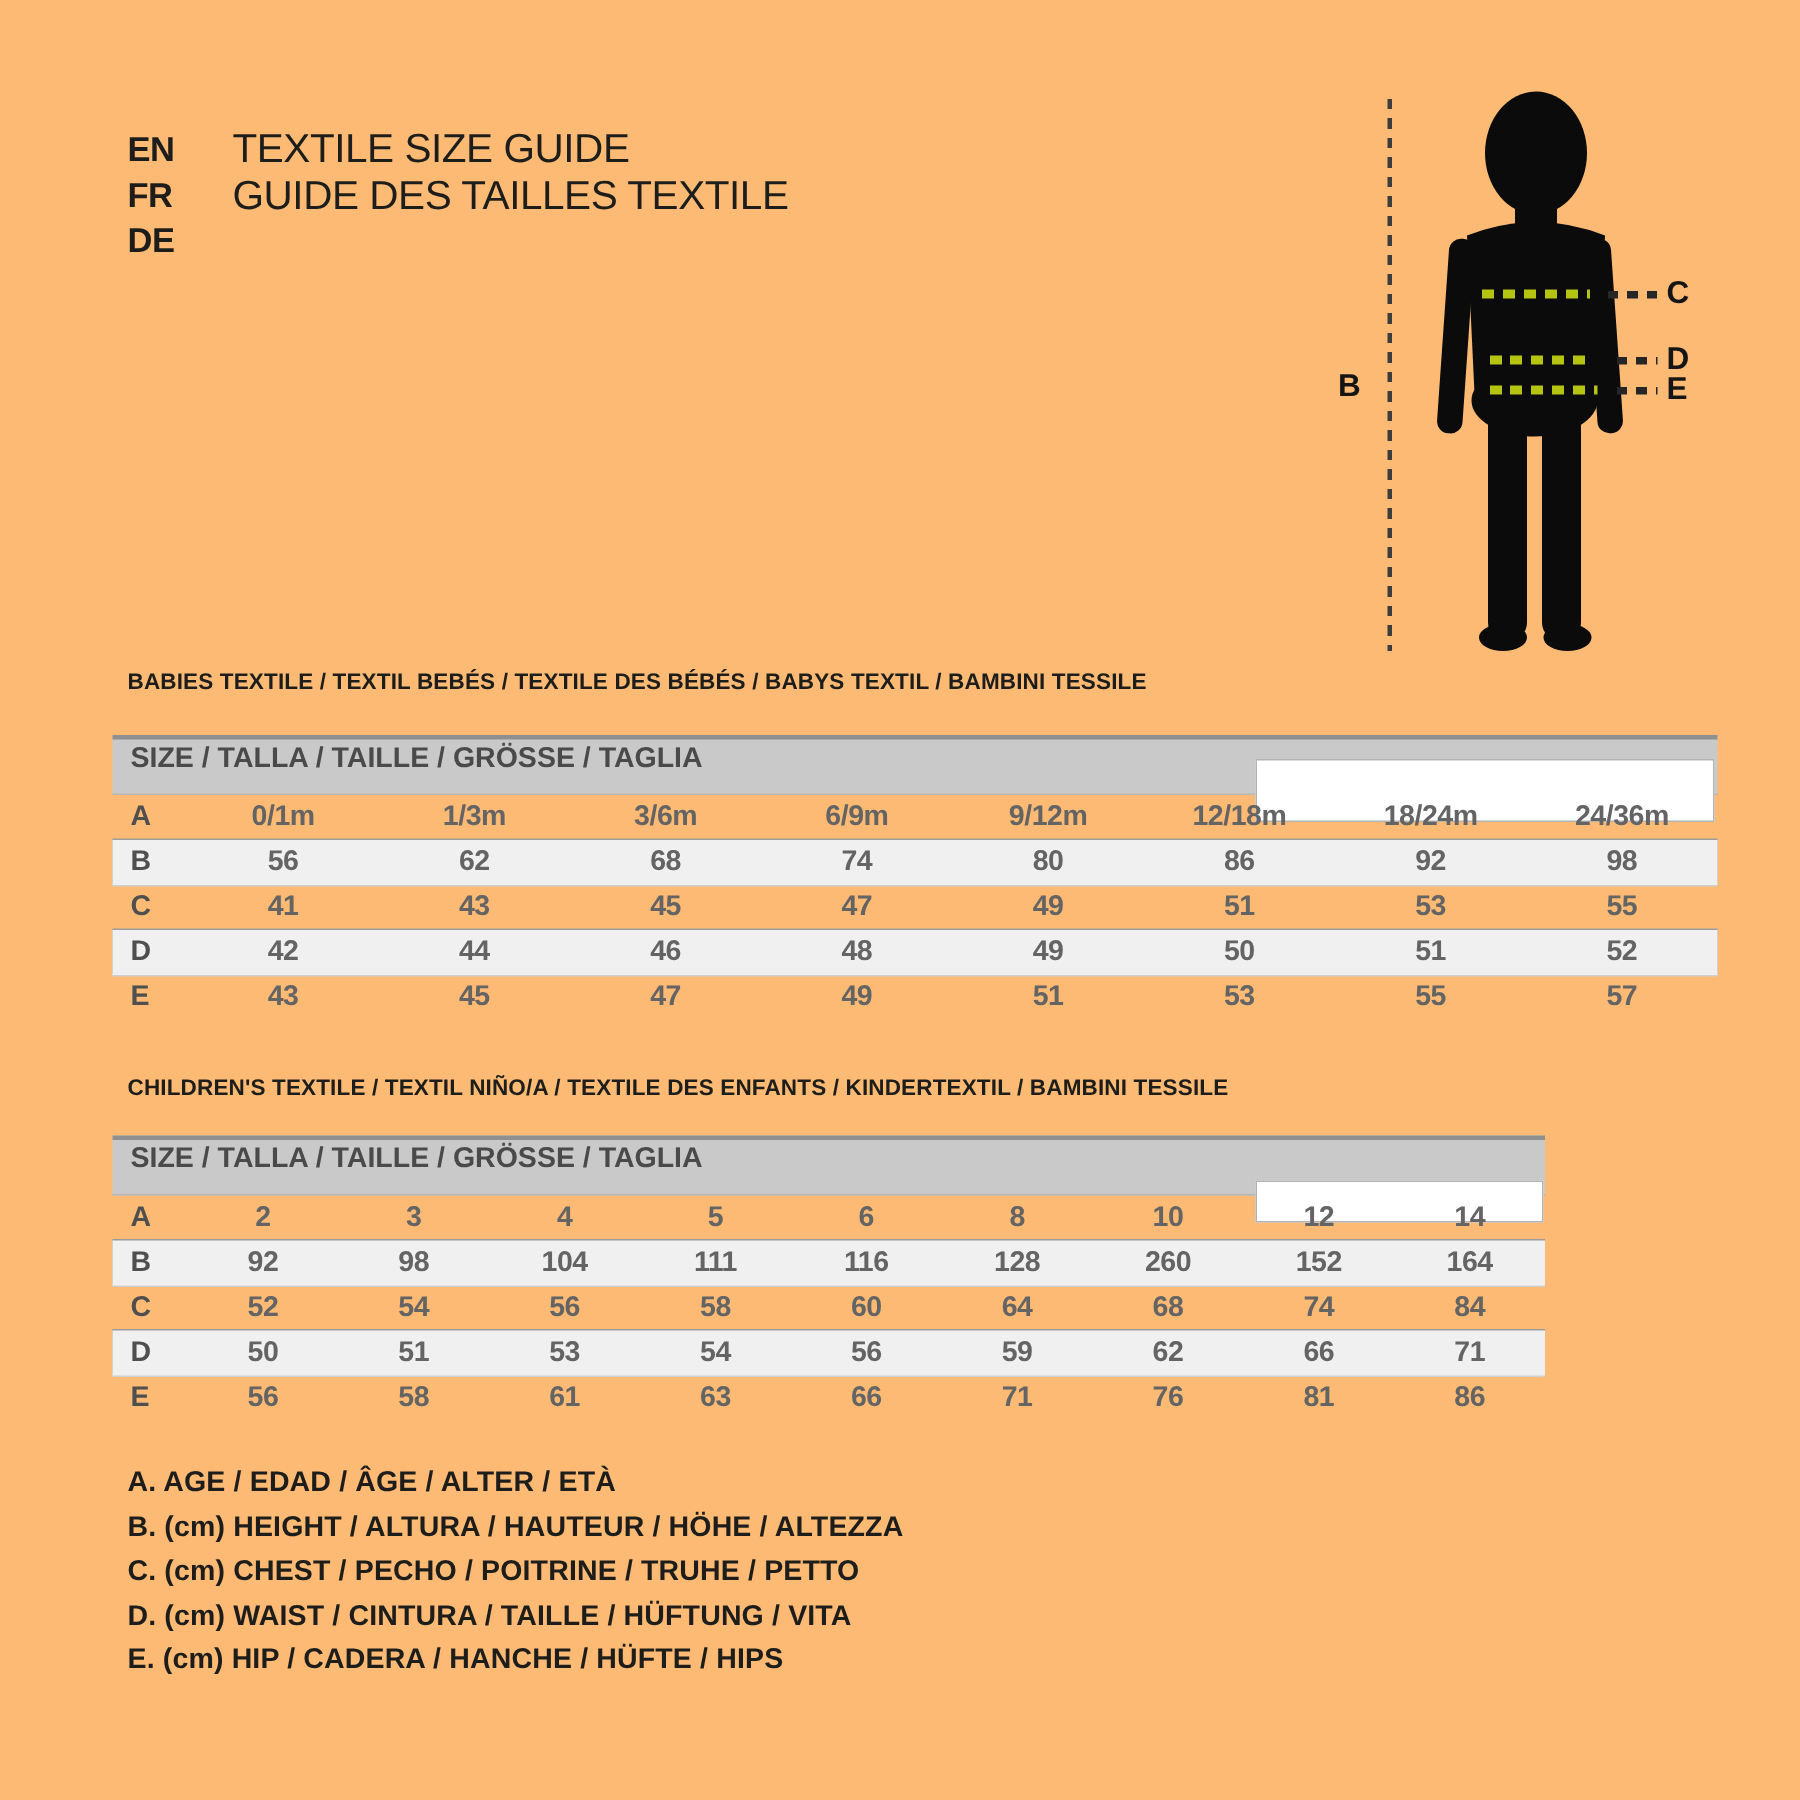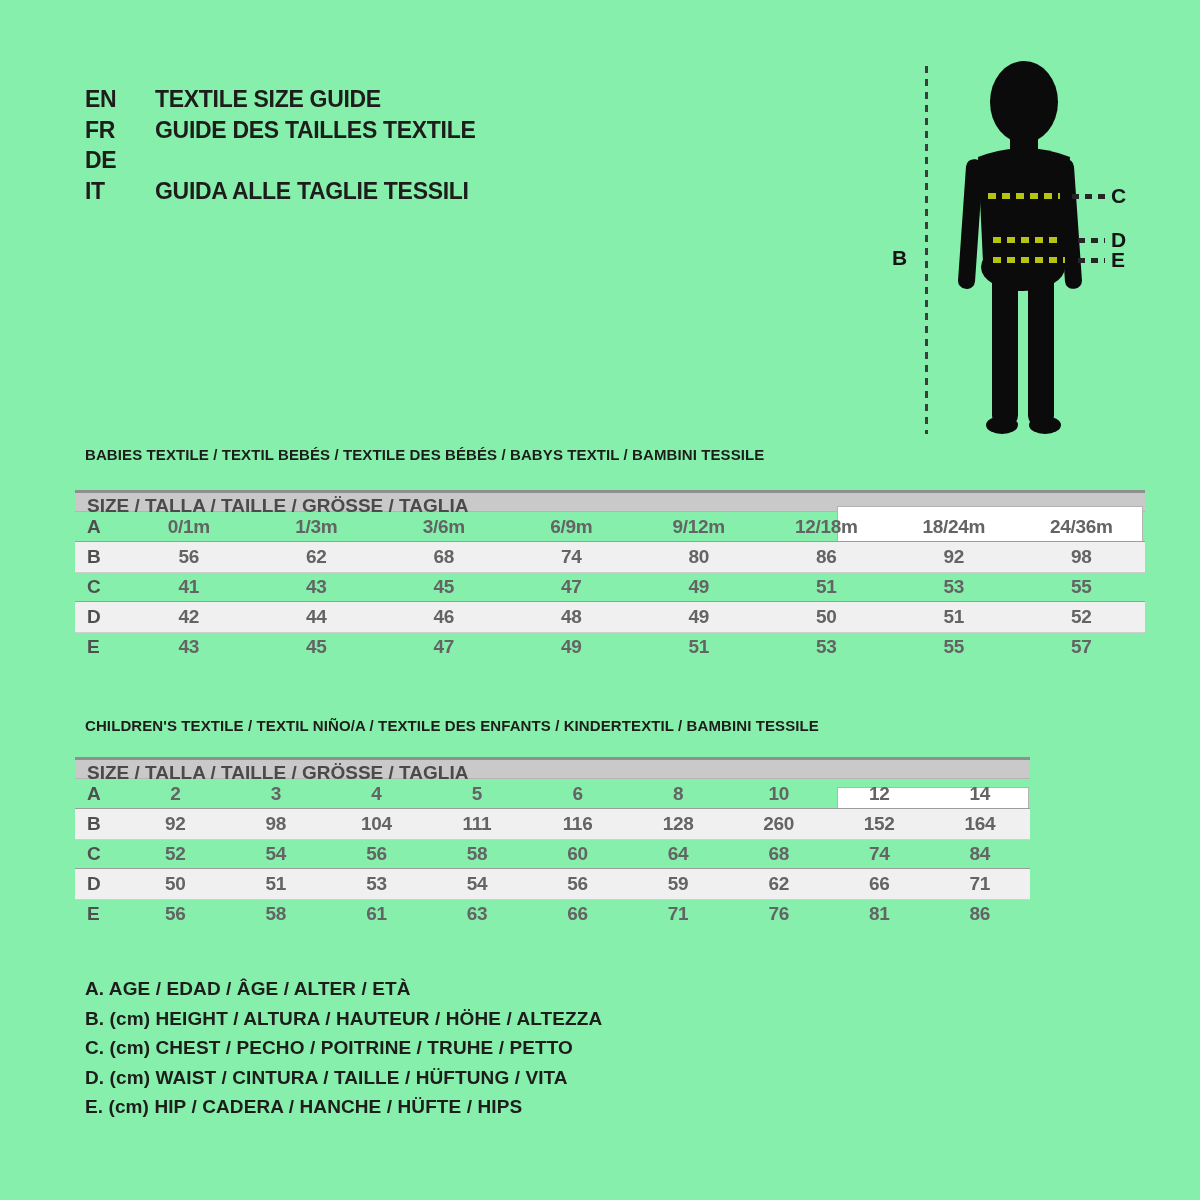--- a/index.html
+++ b/index.html
@@ -1,26 +1,26 @@
 <!DOCTYPE html>
 <html style="--dash-body: #b5c410; --band-bg: #c9c9c9; --row-shade: #f0f0f0;"><head>
 <meta charset="utf-8">
 <style>
   html,body { margin:0; padding:0; background:#fff; }
   .canvas {
-    position:relative; width:1200px; height:1200px; background:#86efac; overflow:hidden;
+    position:relative; width:1200px; height:1200px; background:#fdba74; overflow:hidden;
     font-family:"Liberation Sans","DejaVu Sans",sans-serif;
     -webkit-font-smoothing:antialiased;
   }
 
   
   .lang-block { position:absolute; left:85px; top:84px; }
   .lang-row { display:flex; line-height:30.6px; }
   .lang-code { width:70px; font-size:23px; font-weight:bold; color:#1d1d1b; letter-spacing:-0.3px; }
-  .lang-label { font-size:23px; font-weight:bold; color:#1d1d1b; letter-spacing:-0.3px; white-space:nowrap; }
+  .lang-label { font-size:27px; font-weight:normal; color:#1d1d1b; letter-spacing:-0.3px; white-space:nowrap; }
 
   
   .figure { position:absolute; left:880px; top:50px; width:300px; height:400px; }
   .vdash { position:absolute; left:45px; top:16px; width:3px; height:368px;
            background:repeating-linear-gradient(to bottom,#3d3d3d 0 7px,transparent 7px 13px); }
   .blabel { position:absolute; left:12px; top:196px; font-size:21px; font-weight:bold; color:#151515; }
   .sil { position:absolute; left:70px; top:7px; }
   .m-line { position:absolute; left:0; width:100%; height:6px; }
   .dash { position:absolute; top:0; height:6px; }
   .dash.body { background:repeating-linear-gradient(to right,var(--dash-body,#b5c410) 0 8px,transparent 8px 14px); }
@@ -32,21 +32,21 @@
 
   
   .section-title { position:absolute; left:85px; font-size:15px; font-weight:bold; color:#1d1d1b; letter-spacing:0.1px; white-space:nowrap; }
   .title-babies { top:446px; }
   .title-children { top:717px; }
 
   
   .size-table { position:absolute; left:75px; }
   .table-babies   { top:490px; width:1070px; }
   .table-children { top:757px; width:955px;  }
-  .band { height:22px; box-sizing:border-box; background:var(--band-bg,#c9c9c9);
+  .band { height:40px; box-sizing:border-box; background:var(--band-bg,#c9c9c9);
           border-top:3px solid #8f8f8f; border-bottom:1px solid #b5b5b5;
           font-size:19px; font-weight:bold; color:#4a4a4a; padding-left:12px; line-height:25px; }
   .rows { position:relative; z-index:2; }
   .trow { display:flex; height:30px; align-items:center; font-size:19px; font-weight:bold; color:#646464; }
   .trow.shade { background:var(--row-shade,#f0f0f0); box-shadow:0 -1px 0 #9c9c9c, 0 1px 0 #cfcfcf; }
   .cell { flex:1; text-align:center; letter-spacing:-0.3px; }
   .cell.rowlabel { flex:0 0 38px; text-align:left; padding-left:12px; color:#4f4f4f; }
   .hl-box { position:absolute; background:#fff; border:1px solid #b3b3b3; z-index:1; box-sizing:border-box; }
   .hl-babies   { left:762px; top:16px; width:306px; height:42px; }
   .hl-children { left:762px; top:30px; width:192px; height:28px; }
@@ -64,24 +64,20 @@
       <div class="lang-row">
         <span class="lang-code">EN</span>
         <span class="lang-label">TEXTILE SIZE GUIDE</span>
       </div>
       <div class="lang-row">
         <span class="lang-code">FR</span>
         <span class="lang-label">GUIDE DES TAILLES TEXTILE</span>
       </div>
       <div class="lang-row">
         <span class="lang-code">DE</span>
-      </div>
-      <div class="lang-row">
-        <span class="lang-code">IT</span>
-        <span class="lang-label">GUIDA ALLE TAGLIE TESSILI</span>
       </div>
     </div>
 
   <div class="figure">
     <div class="blabel">B</div>
     <div class="vdash"></div>
 
     <svg class="sil" width="140" height="380" viewBox="0 0 140 380">
       <g fill="#0b0b0b">
         <ellipse cx="74" cy="45" rx="34" ry="41"></ellipse>

